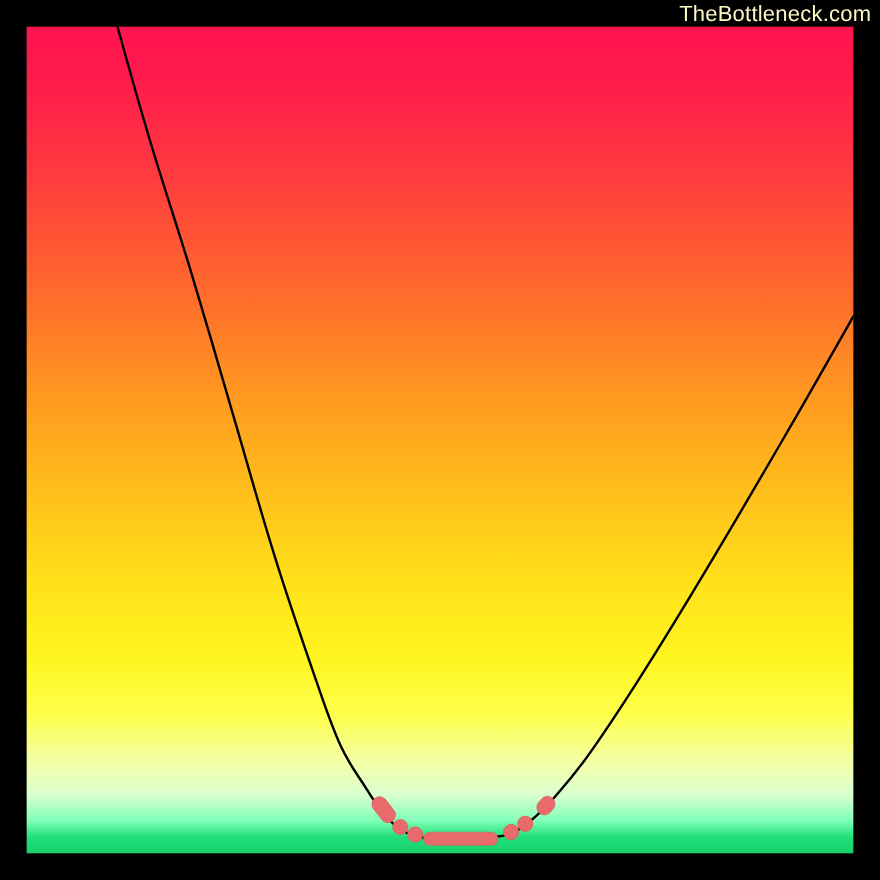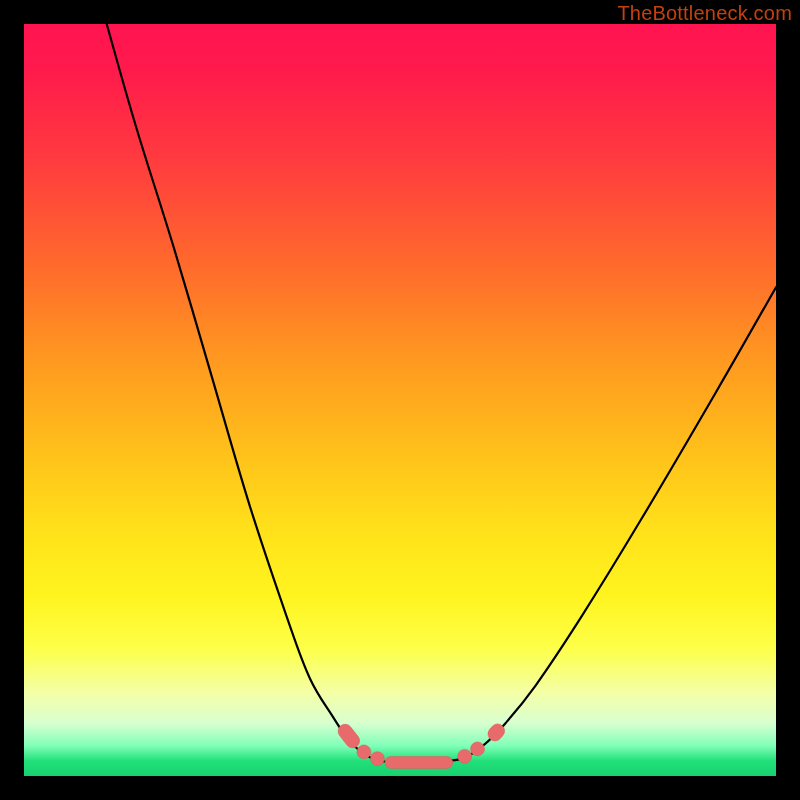--- a/index.html
+++ b/index.html
@@ -48,21 +48,21 @@
       #d8ffd0 93%,
       #7fffb8 96%,
       #21e07a 98%,
       #17d16e 100%
     );
   }
   .attribution {
     position: absolute;
     top: 2px;
     right: 8px;
-    color: #c2410c;
+    color: #fef9c3;
     font-size: 20px;
     font-weight: 400;
     letter-spacing: 0.2px;
     z-index: 10;
   }
   svg.curve {
     position: absolute;
     left: 0;
     top: 0;
     width: 100%;

